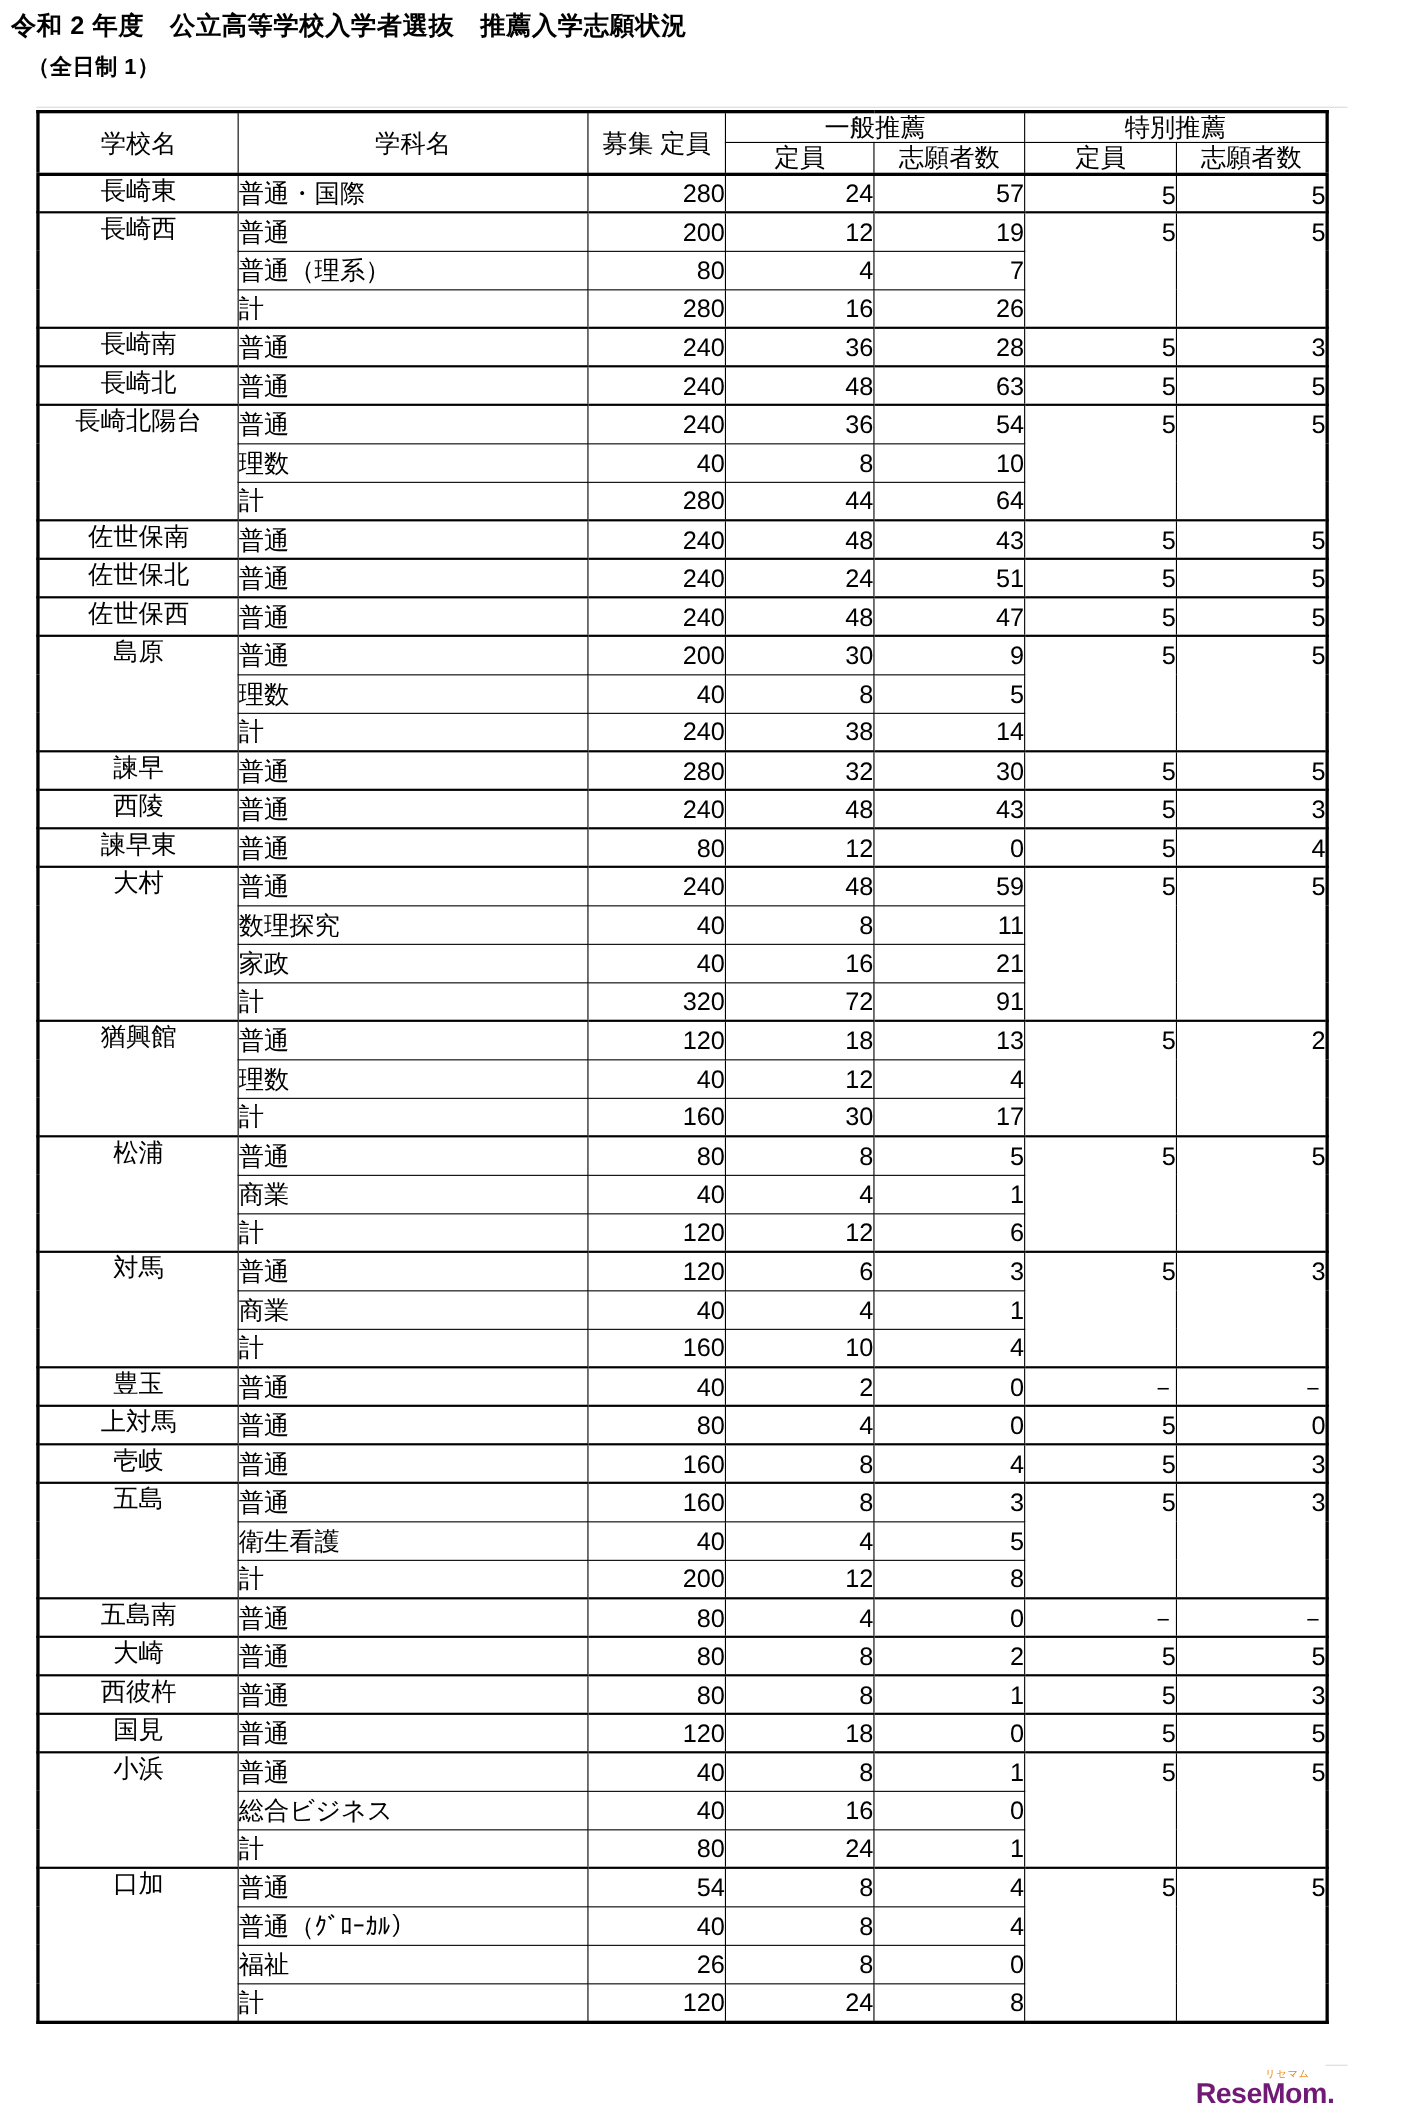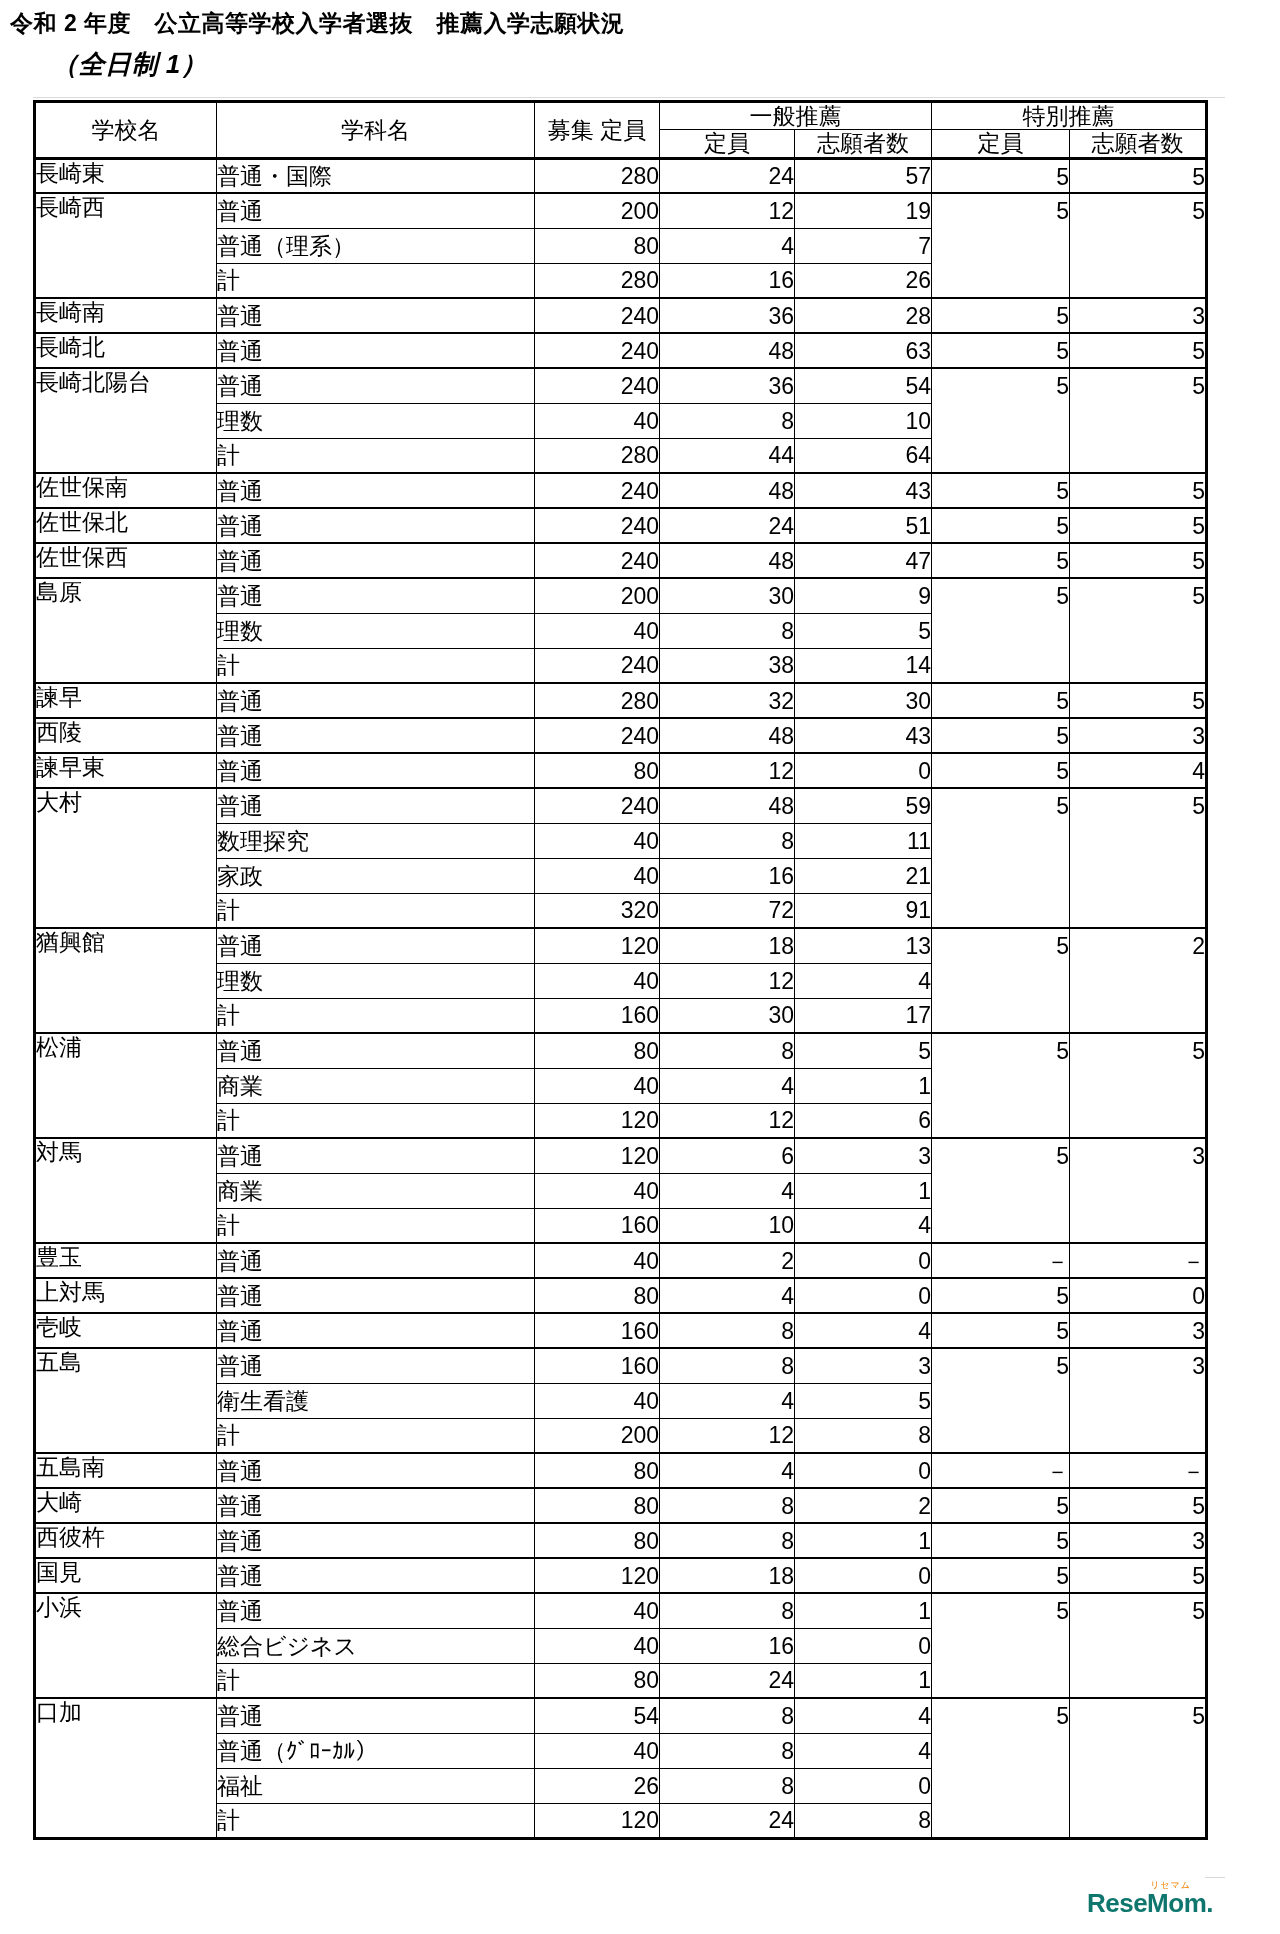--- a/index.html
+++ b/index.html
@@ -10,22 +10,22 @@
     font-family:"Liberation Sans","DejaVu Sans",sans-serif;
     color:#000;
     overflow:hidden;
   }
   .title{
     position:absolute;left:10px;top:8px;
     font-size:23px;font-weight:600;letter-spacing:0.5px;
     white-space:pre;
   }
   .subtitle{
-    position:absolute;left:52px;top:47px;
-    font-size:26px;font-weight:600;letter-spacing:0.5px;font-style:italic;
+    position:absolute;left:25px;top:47px;
+    font-size:20px;font-weight:600;letter-spacing:0.5px;
   }
   .grid-ext{position:absolute;background:#d9d9d9;height:1px;}
   .grid-ext.top{left:33px;top:97px;width:1207px;}
   .grid-ext.bottom{left:1205px;top:1877px;width:35px;}
 
   table.results{
     position:absolute;left:33px;top:100px;
     width:1172px;
     border-collapse:collapse;
     table-layout:fixed;
@@ -40,21 +40,21 @@
     overflow:hidden;
     white-space:nowrap;
   }
   thead{border-bottom:3px solid #000;}
   thead tr{height:28px;}
   thead th{text-align:center;vertical-align:middle;font-size:22px;}
   th.h-capacity{white-space:pre-line;line-height:1.25;margin-left:20px;}
   tbody tr{height:35px;}
 
   td.c-school{
-    text-align:left;vertical-align:top;
+    text-align:center;vertical-align:top;
     padding:3px 4px 0 6px;
   }
   td.c-dept{
     text-align:left;vertical-align:middle;
     padding:0 4px 0 6px;
     margin-left:36px;
   }
   td.num{
     text-align:right;vertical-align:middle;
     padding:0 9px 0 2px;
@@ -65,21 +65,21 @@
   }
   
   td.c-cap{border-left-color:#b7b7b7;}
   td.c-sapp{border-left-color:#b7b7b7;}
   tr.cont td{border-top:1px solid #b7b7b7;}
   
   tr.first td{border-top:2px solid #000;}
 
   .watermark{
     position:absolute;right:12px;top:1888px;
-    font-size:26px;font-weight:bold;color:#0f766e;
+    font-size:26px;font-weight:bold;color:#701a75;
     letter-spacing:-0.5px;
   }
   .watermark-ruby{
     position:absolute;right:34px;top:1879px;
     font-size:9px;color:#ef8200;letter-spacing:1px;
   }
 </style>
 </head>
 <body>
 

